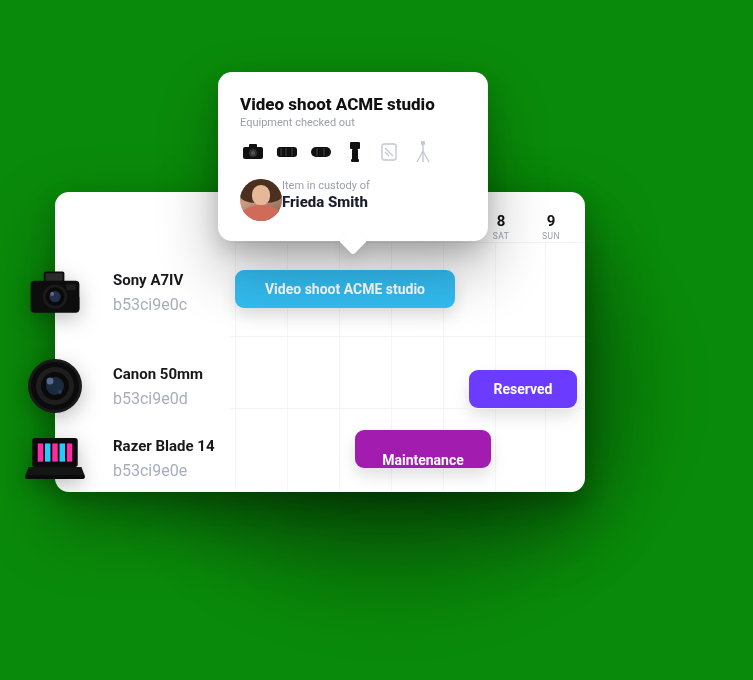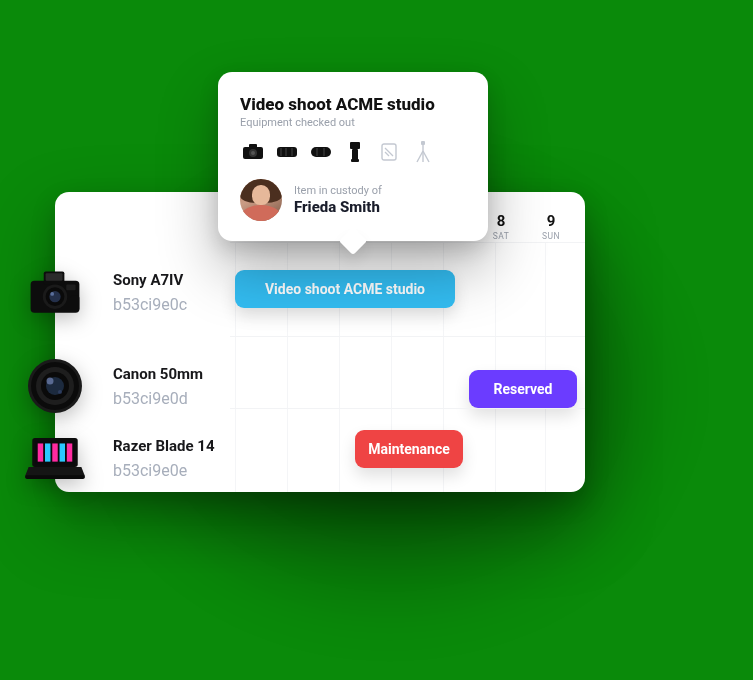--- a/index.html
+++ b/index.html
@@ -117,21 +117,21 @@
       justify-content: center;
       font-size: 14px;
       font-weight: 700;
       color: #fff;
       padding: 0 20px;
       box-shadow: 0 8px 16px rgba(0,0,0,0.12);
       cursor: pointer;
     }
     .pill-blue { background: #33bdf2; left: 180px; width: 220px; top: 28px; }
     .pill-purple { background: #6b3cff; right: 8px; width: 108px; top: 34px; }
-    .pill-pink { background: #ef4444; left: 300px; width: 108px; top: 22px; }
+    .pill-pink { background: #a21caf; left: 300px; width: 136px; top: 22px; align-items: flex-end; }
 
     
     .popover {
       position: absolute;
       left: 218px;
       top: 72px;
       width: 270px;
       background: #fff;
       border-radius: 14px;
       padding: 22px 22px 20px 22px;
@@ -169,22 +169,21 @@
     }
     .equip-item {
       width: 26px;
       height: 22px;
       display: flex;
       align-items: center;
       justify-content: center;
     }
     .custody-row {
       display: flex;
-      align-items: center;
-      gap: 12px;
+      align-items: flex-start;
       margin-top: 16px;
     }
     .avatar {
       width: 42px;
       height: 42px;
       border-radius: 50%;
       background: linear-gradient(150deg,#b8896e 0%, #c99b84 40%, #7d5846 100%);
       position: relative;
       overflow: hidden;
       flex-shrink: 0;

